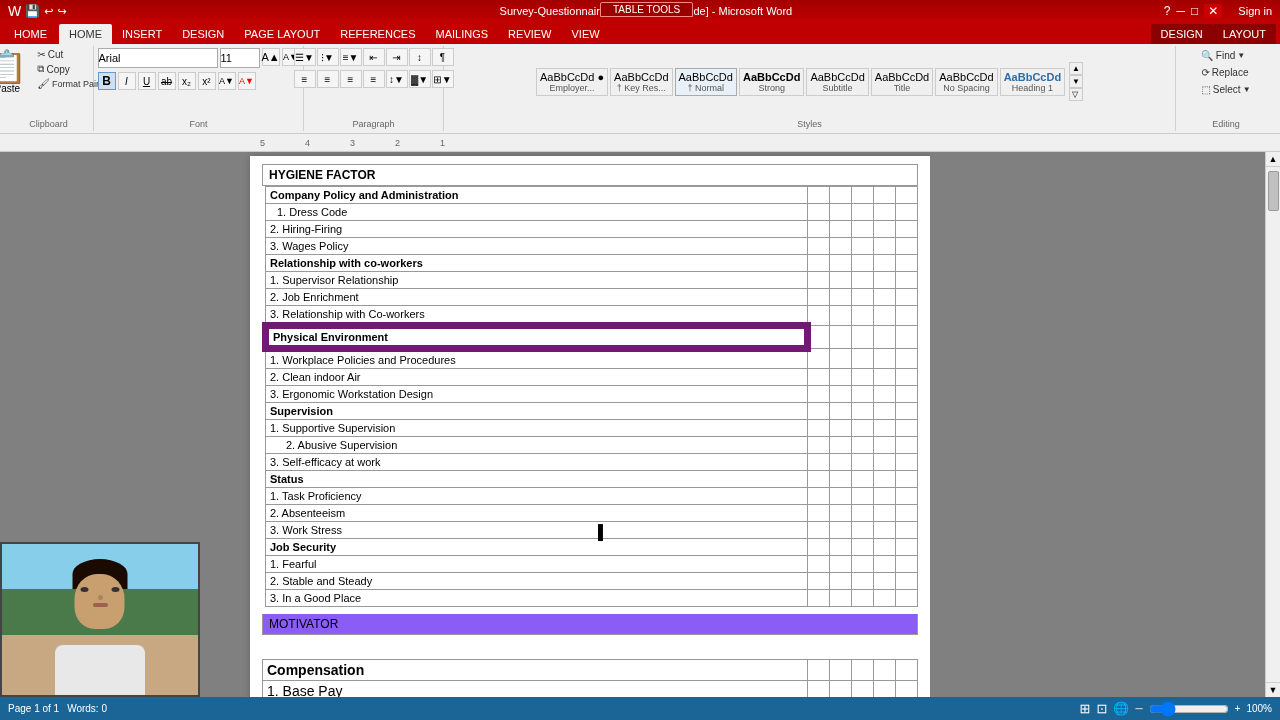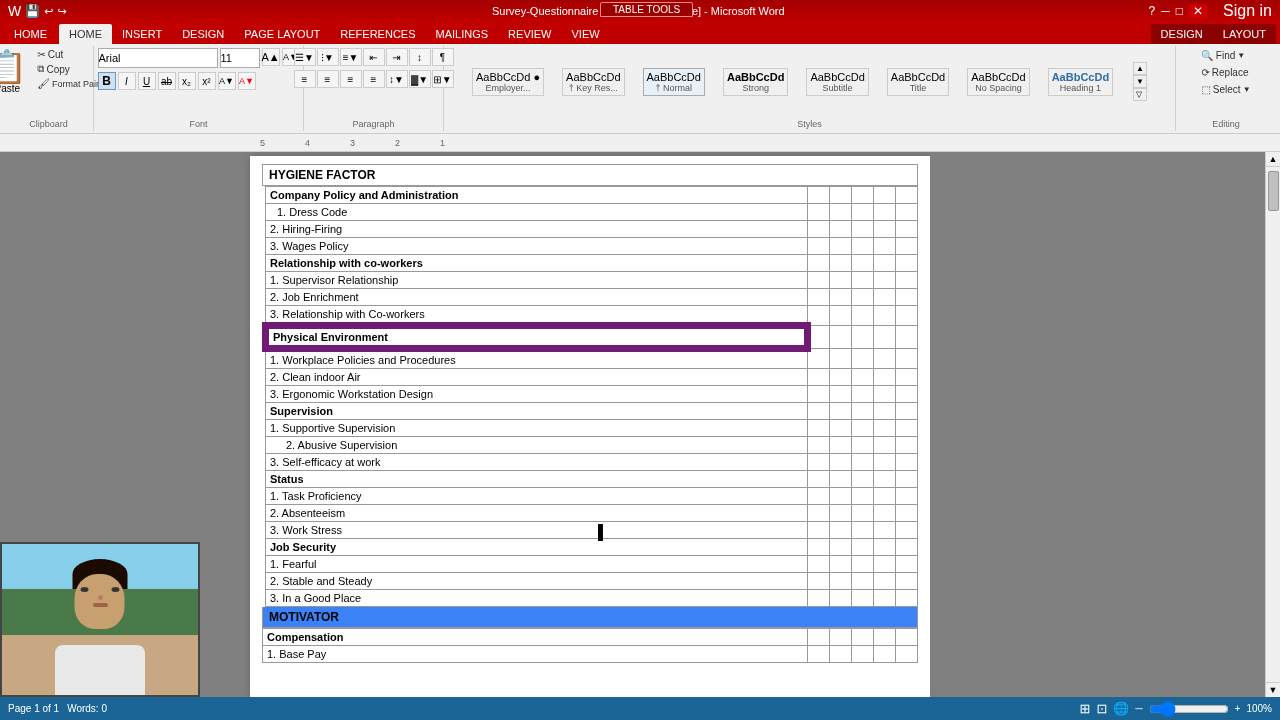--- a/index.html
+++ b/index.html
@@ -240,21 +240,21 @@
   </div>
   <div style="flex:1;text-align:center;font-size:11px;">Survey-Questionnaire [Compatibility Mode] - Microsoft Word</div>
   <div style="position:absolute;top:2px;left:600px;background:#9b0000;border:1px solid #ff8888;color:white;font-size:10px;padding:1px 12px;border-radius:2px 2px 0 0;">
     <span>TABLE TOOLS</span>
   </div>
   <div style="display:flex;gap:6px;align-items:center;">
     <span style="font-size:12px;cursor:pointer;">?</span>
     <span style="font-size:12px;cursor:pointer;">─</span>
     <span style="font-size:12px;cursor:pointer;">□</span>
     <span style="font-size:12px;cursor:pointer;background:#c00;padding:0 4px;">✕</span>
-    <span style="font-size:16px;cursor:pointer;margin-left:10px;">Sign in</span>
+    <span style="font-size:11px;cursor:pointer;margin-left:10px;">Sign in</span>
   </div>
 </div>
 
 <div id="ribbon-tabs">
   <div style="background:#c00000;color:white;padding:2px 10px;font-size:11px;height:20px;display:flex;align-items:center;cursor:pointer;margin-right:2px;">HOME</div>
   <div class="ribbon-tab active">HOME</div>
   <div class="ribbon-tab">INSERT</div>
   <div class="ribbon-tab">DESIGN</div>
   <div class="ribbon-tab">PAGE LAYOUT</div>
   <div class="ribbon-tab">REFERENCES</div>
@@ -331,21 +331,21 @@
         <div class="font-btn" style="width:22px;">≡</div>
         <div class="font-btn" style="width:22px;">↕▼</div>
         <div class="font-btn" style="width:22px;">▓▼</div>
         <div class="font-btn" style="width:22px;">⊞▼</div>
       </div>
     </div>
     <div class="ribbon-group-label">Paragraph</div>
   </div>
 
   <div class="ribbon-group styles-group">
-    <div class="ribbon-group-content" style="flex-wrap:nowrap;padding-bottom:14px;gap:18px;">
+    <div class="ribbon-group-content" style="flex-wrap:nowrap;padding-bottom:14px;gap:2px;">
       <div class="style-item" style="border:1px solid #ccc;padding:2px 3px;min-width:60px;">
         <div style="font-size:11px;font-weight:normal;">AaBbCcDd ●</div>
         <div style="font-size:9px;color:#555;">Employer...</div>
       </div>
       <div class="style-item" style="border:1px solid #ccc;padding:2px 3px;min-width:60px;">
         <div style="font-size:11px;">AaBbCcDd</div>
         <div style="font-size:9px;color:#555;">† Key Res...</div>
       </div>
       <div class="style-item" style="border:1px solid #aaa;background:#e8f0f8;padding:2px 3px;min-width:60px;">
         <div style="font-size:11px;">AaBbCcDd</div>
@@ -617,25 +617,25 @@
         <td style="border:1px solid #999;padding:2px 4px;">3. In a Good Place</td>
         <td style="border:1px solid #999;"></td>
             <td style="border:1px solid #999;"></td>
             <td style="border:1px solid #999;"></td>
             <td style="border:1px solid #999;"></td>
             <td style="border:1px solid #999;"></td>
       </tr>
     </tbody>
       </table>
 
-    <div style="border:1px solid #999;padding:3px 6px;font-weight:bold;font-size:12px;margin-top:0;background:#3b82f6;border-top:none;">
+    <div style="border:1px solid #999;padding:3px 6px;font-weight:normal;font-size:12px;margin-top:7px;background:#8b5cf6;border-top:none;">
       <span>MOTIVATOR</span>
     </div>
 
-    <table class="survey-table" style="width:100%;border-collapse:collapse;font-size:11px;">
+    <table class="survey-table" style="width:100%;border-collapse:collapse;font-size:14px;margin-top:24px;">
       <tbody>
           <tr class="category-row">
         <td style="border:1px solid #999;padding:2px 4px;font-weight:bold;">Compensation</td>
         <td style="border:1px solid #999;width:22px;"></td>
         <td style="border:1px solid #999;width:22px;"></td>
         <td style="border:1px solid #999;width:22px;"></td>
         <td style="border:1px solid #999;width:22px;"></td>
         <td style="border:1px solid #999;width:22px;"></td>
       </tr>
       <tr>

